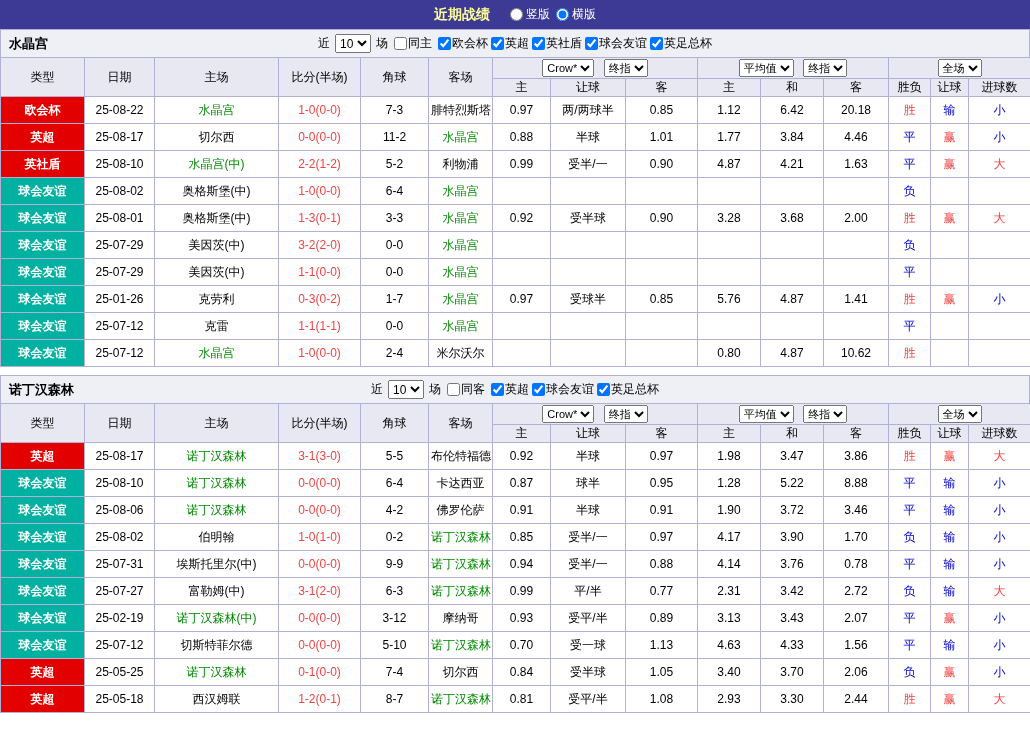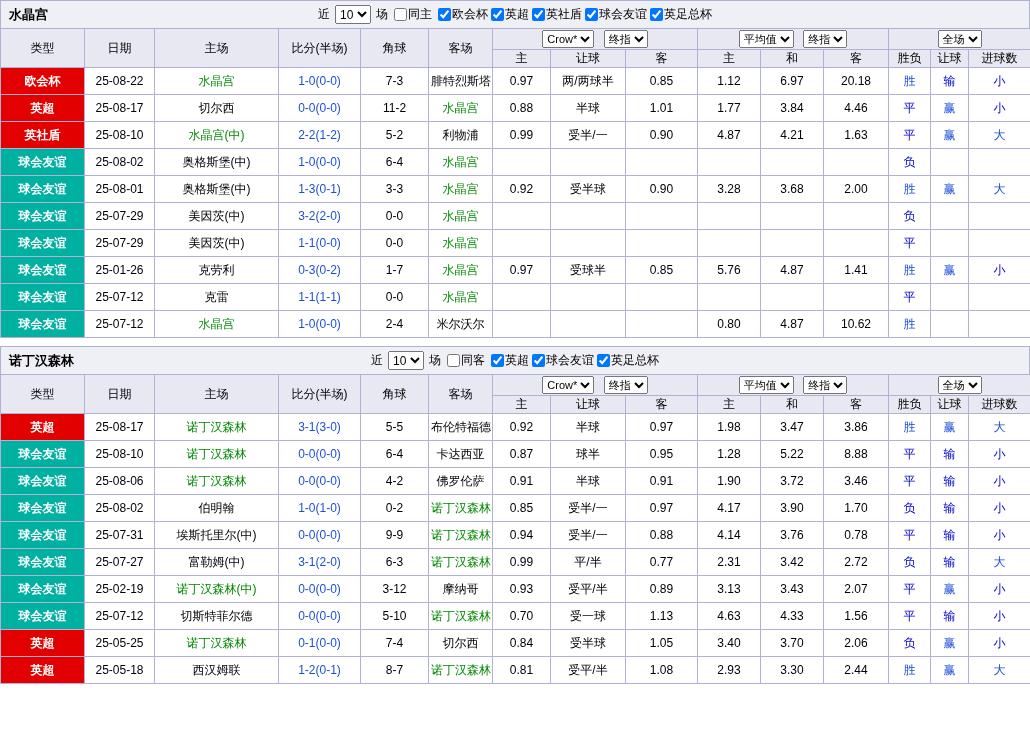--- a/index.html
+++ b/index.html
@@ -72,41 +72,52 @@
     overflow:hidden;
   }
   thead th { background:#e8e8f3; font-weight:normal; }
   .hrow1 th { height:20px; }
   .hrow2 th { height:14px; }
   .dd-cell select { font-size:11px; height:18px; margin:0 3px; }
   tbody td { height:26px; background:#fff; }
 
   .badge-red   { background:#e20000; color:#fff; font-weight:bold; }
   .badge-teal  { background:#00b0a0; color:#fff; font-weight:bold; }
-  .red   { color:#1d4ed8; }
+  .red   { color:#ef4444; }
   .blue  { color:#0000cc; }
   .green { color:#008800; }
 
   .summary {
     height:22px;
     line-height:22px;
     text-align:center;
     border:1px solid #b1b1d6;
     border-top:none;
     background:#fff;
     box-sizing:border-box;
     font-size:12px;
   }
   .summary .red { color:#e60000; }
 </style>
 </head>
 <body>
 
 <div>
 
+  <div class="topbar">
+    <span class="title">近期战绩</span>
+    <label>
+      <input type="radio" name="layout-mode" style="">
+      <span>竖版</span>
+    </label>
+    <label>
+      <input type="radio" name="layout-mode" checked="" style="">
+      <span>横版</span>
+    </label>
+  </div>
 
   <div class="section">
     <div class="filter-row">
       <span class="team-name">水晶宫</span>
       <span class="filters">
         <span>近</span>
         <select><option>10</option></select>
         <span>场</span>
         <label class="cb">
           <input type="checkbox" style="">
@@ -185,21 +196,21 @@
             <td class="badge-red">欧会杯</td>
             <td>25-08-22</td>
             <td class="green">水晶宫</td>
             <td class="red">1-0(0-0)</td>
             <td>7-3</td>
             <td>腓特烈斯塔</td>
             <td>0.97</td>
             <td>两/两球半</td>
             <td>0.85</td>
             <td>1.12</td>
-            <td>6.97</td>
+            <td>6.42</td>
             <td>20.18</td>
             <td class="red">胜</td>
             <td class="blue">输</td>
             <td class="blue">小</td>
           </tr>
           <tr>
             <td class="badge-red">英超</td>
             <td>25-08-17</td>
             <td>切尔西</td>
             <td class="red">0-0(0-0)</td>

